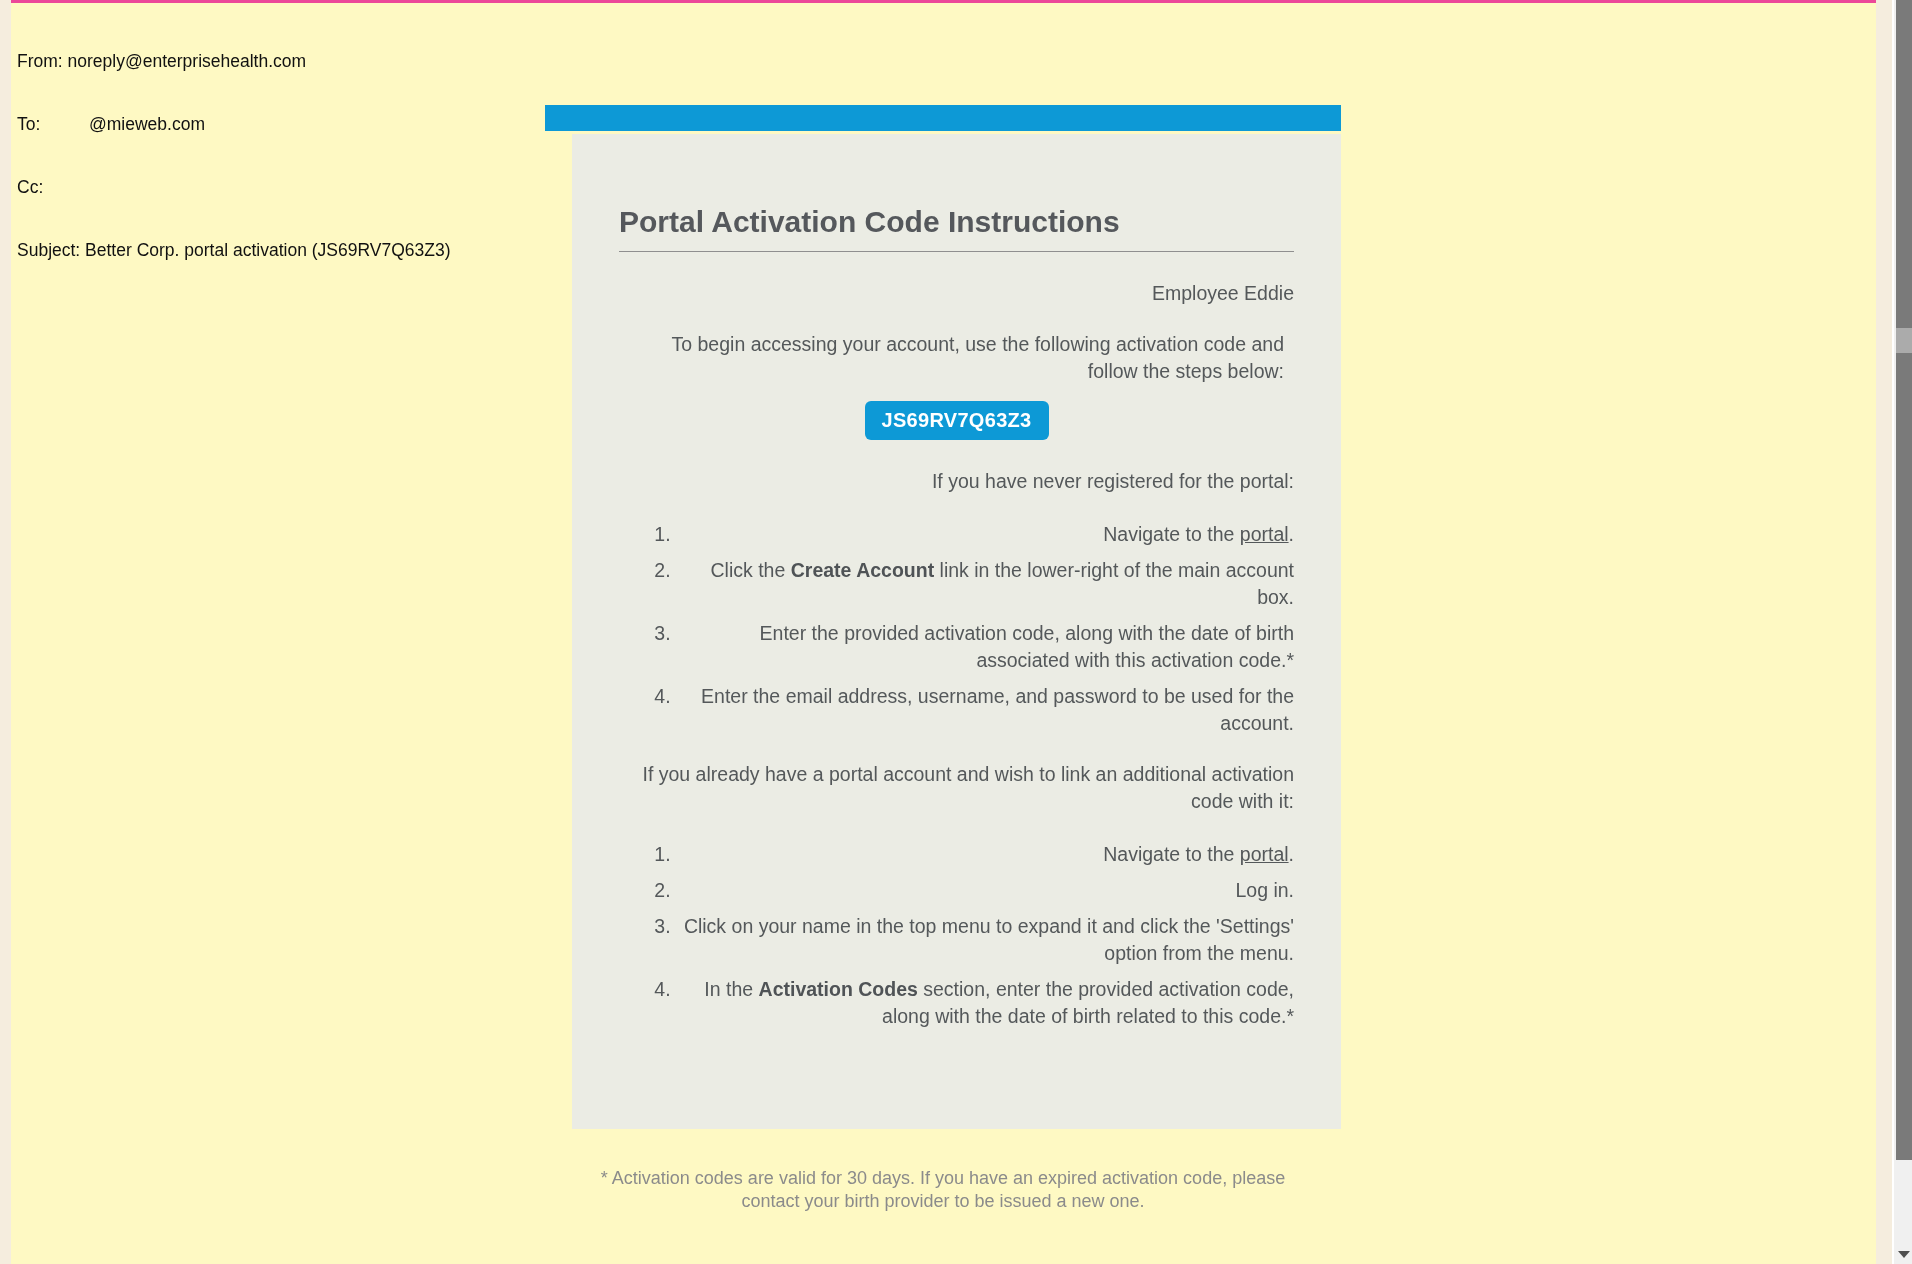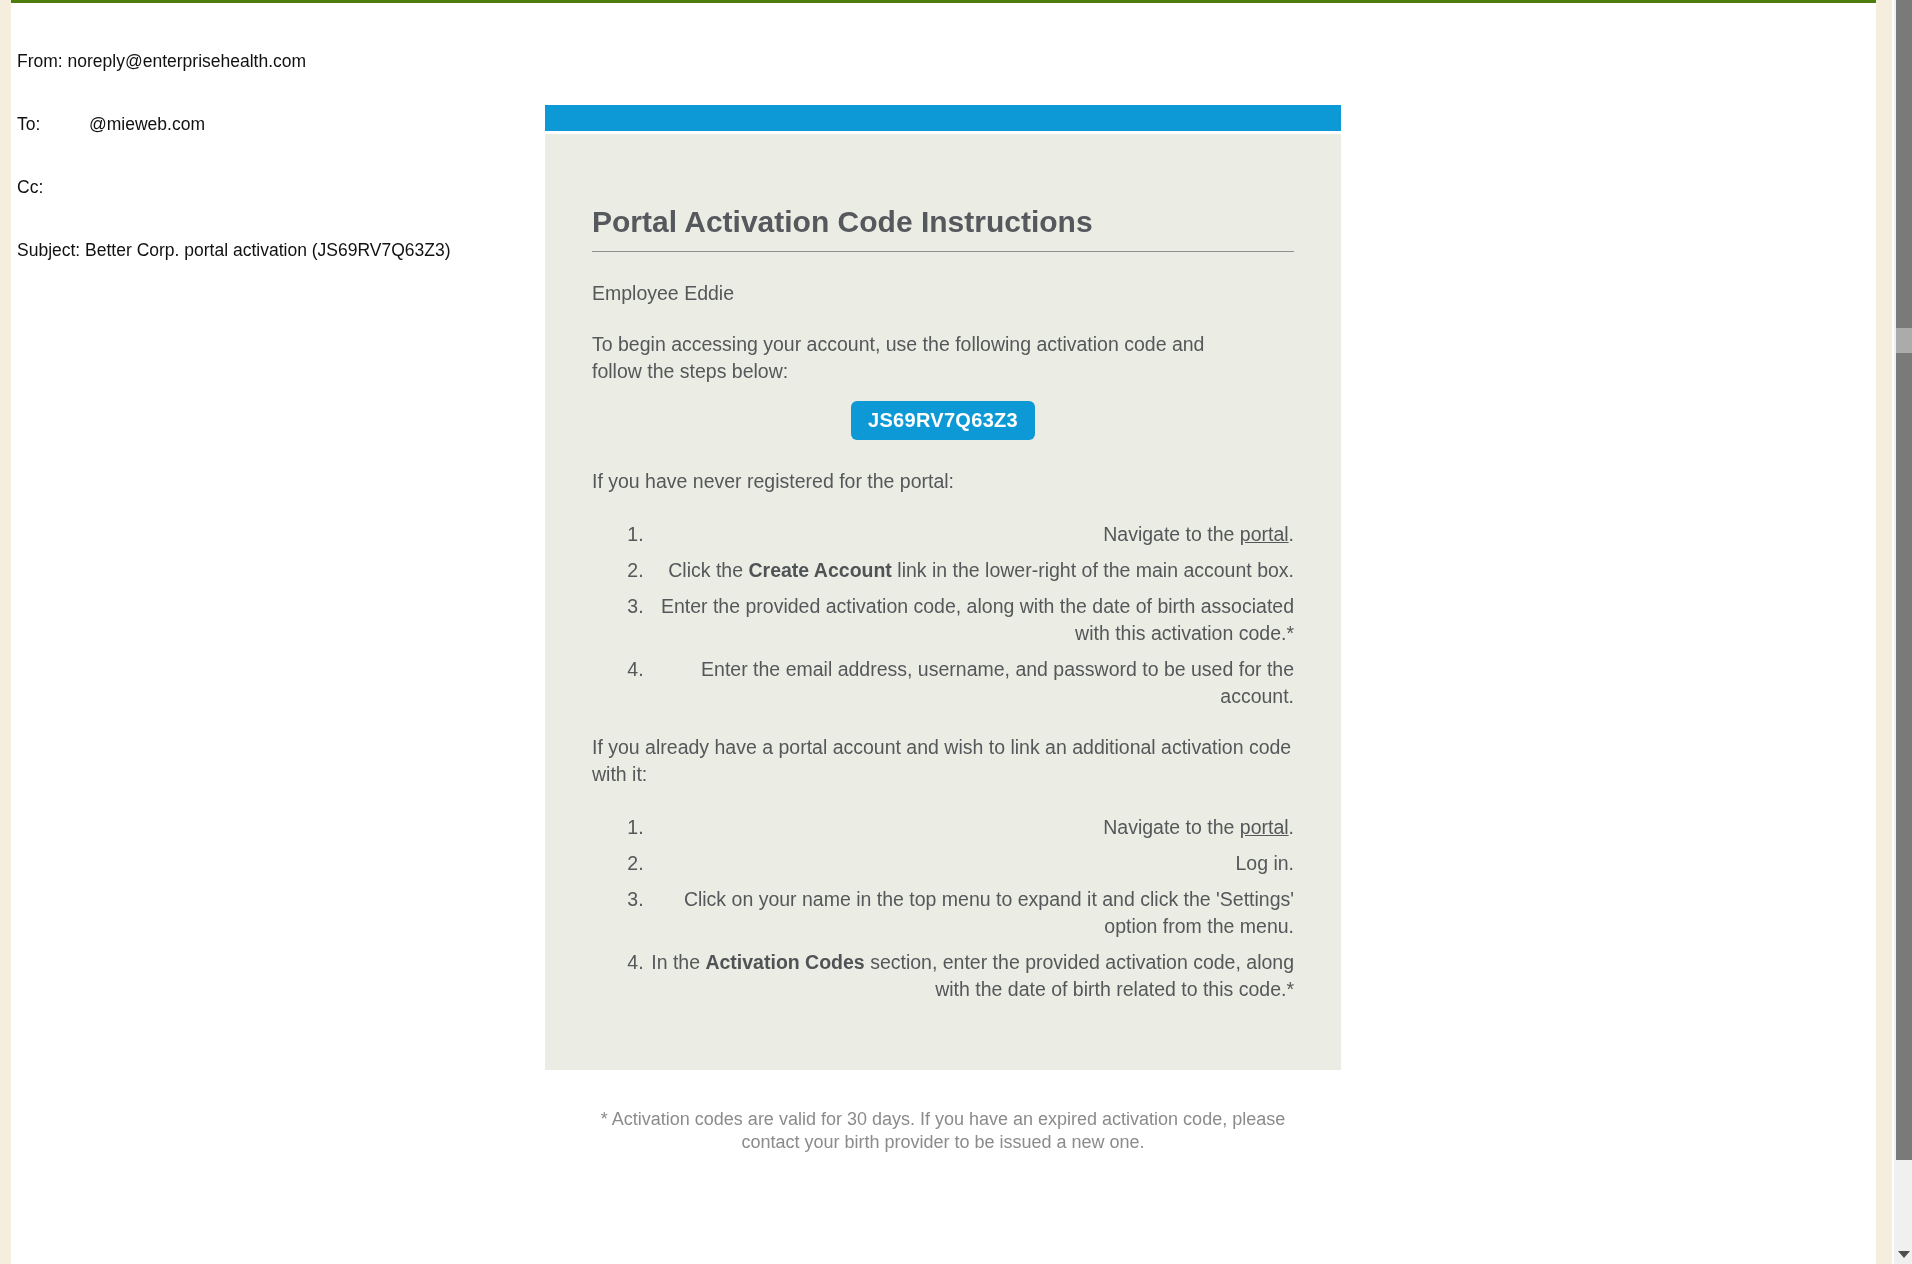--- a/index.html
+++ b/index.html
@@ -12,44 +12,44 @@
   body{
     width:1912px;height:1264px;position:relative;
     background:var(--page-bg);
     font-family:"Liberation Sans", sans-serif;
   }
   .viewport{position:absolute;inset:0;overflow:hidden;}
 
   
   .white-area{
     position:absolute;left:11px;top:0;width:1865px;height:1264px;
-    background:#ffffff;border-top:3px solid #4d7c0f;
+    background:#fef9c3;border-top:3px solid #ec4899;
   }
 
   
   .email-headers{
     position:absolute;left:6px;top:6px;
     font-size:17.5px;line-height:21px;color:#111111;
     white-space:pre;
   }
 
   
   .email-wrap{position:absolute;left:534px;top:102px;width:796px;}
   .blue-bar{height:26px;background:var(--accent-blue);margin-bottom:3px;}
   .card-body{
     background:var(--card-bg);
-    padding:50px 47px 58px 47px;
-    color:#54585a;font-size:19.5px;line-height:27px;
+    padding:50px 47px 90px 47px;
+    color:#54585a;font-size:19.5px;line-height:27px;margin-left:27px;
   }
   .card-body h1{
     font-size:30px;line-height:35px;color:#55585c;
     margin:20px 0 0 0;padding-bottom:12px;
     border-bottom:1px solid #8f8f8f;font-weight:bold;
   }
-  .card-body p{margin:24px 0 0 0;max-width:700px;}
+  .card-body p{margin:24px 0 0 0;max-width:700px;text-align:right;}
   p.greeting{margin-top:28px;}
   p.intro{max-width:665px;}
   p.sec-heading{margin-top:28px;}
   .code-row{text-align:center;margin-top:16px;}
   .code-chip{
     display:inline-block;background:var(--accent-blue);color:#ffffff;
     font-weight:bold;font-size:20px;line-height:25px;
     padding:7px 17px;border-radius:6px;letter-spacing:0.3px;
   }
   ol{margin:26px 0 0 0;padding-left:57px;}

